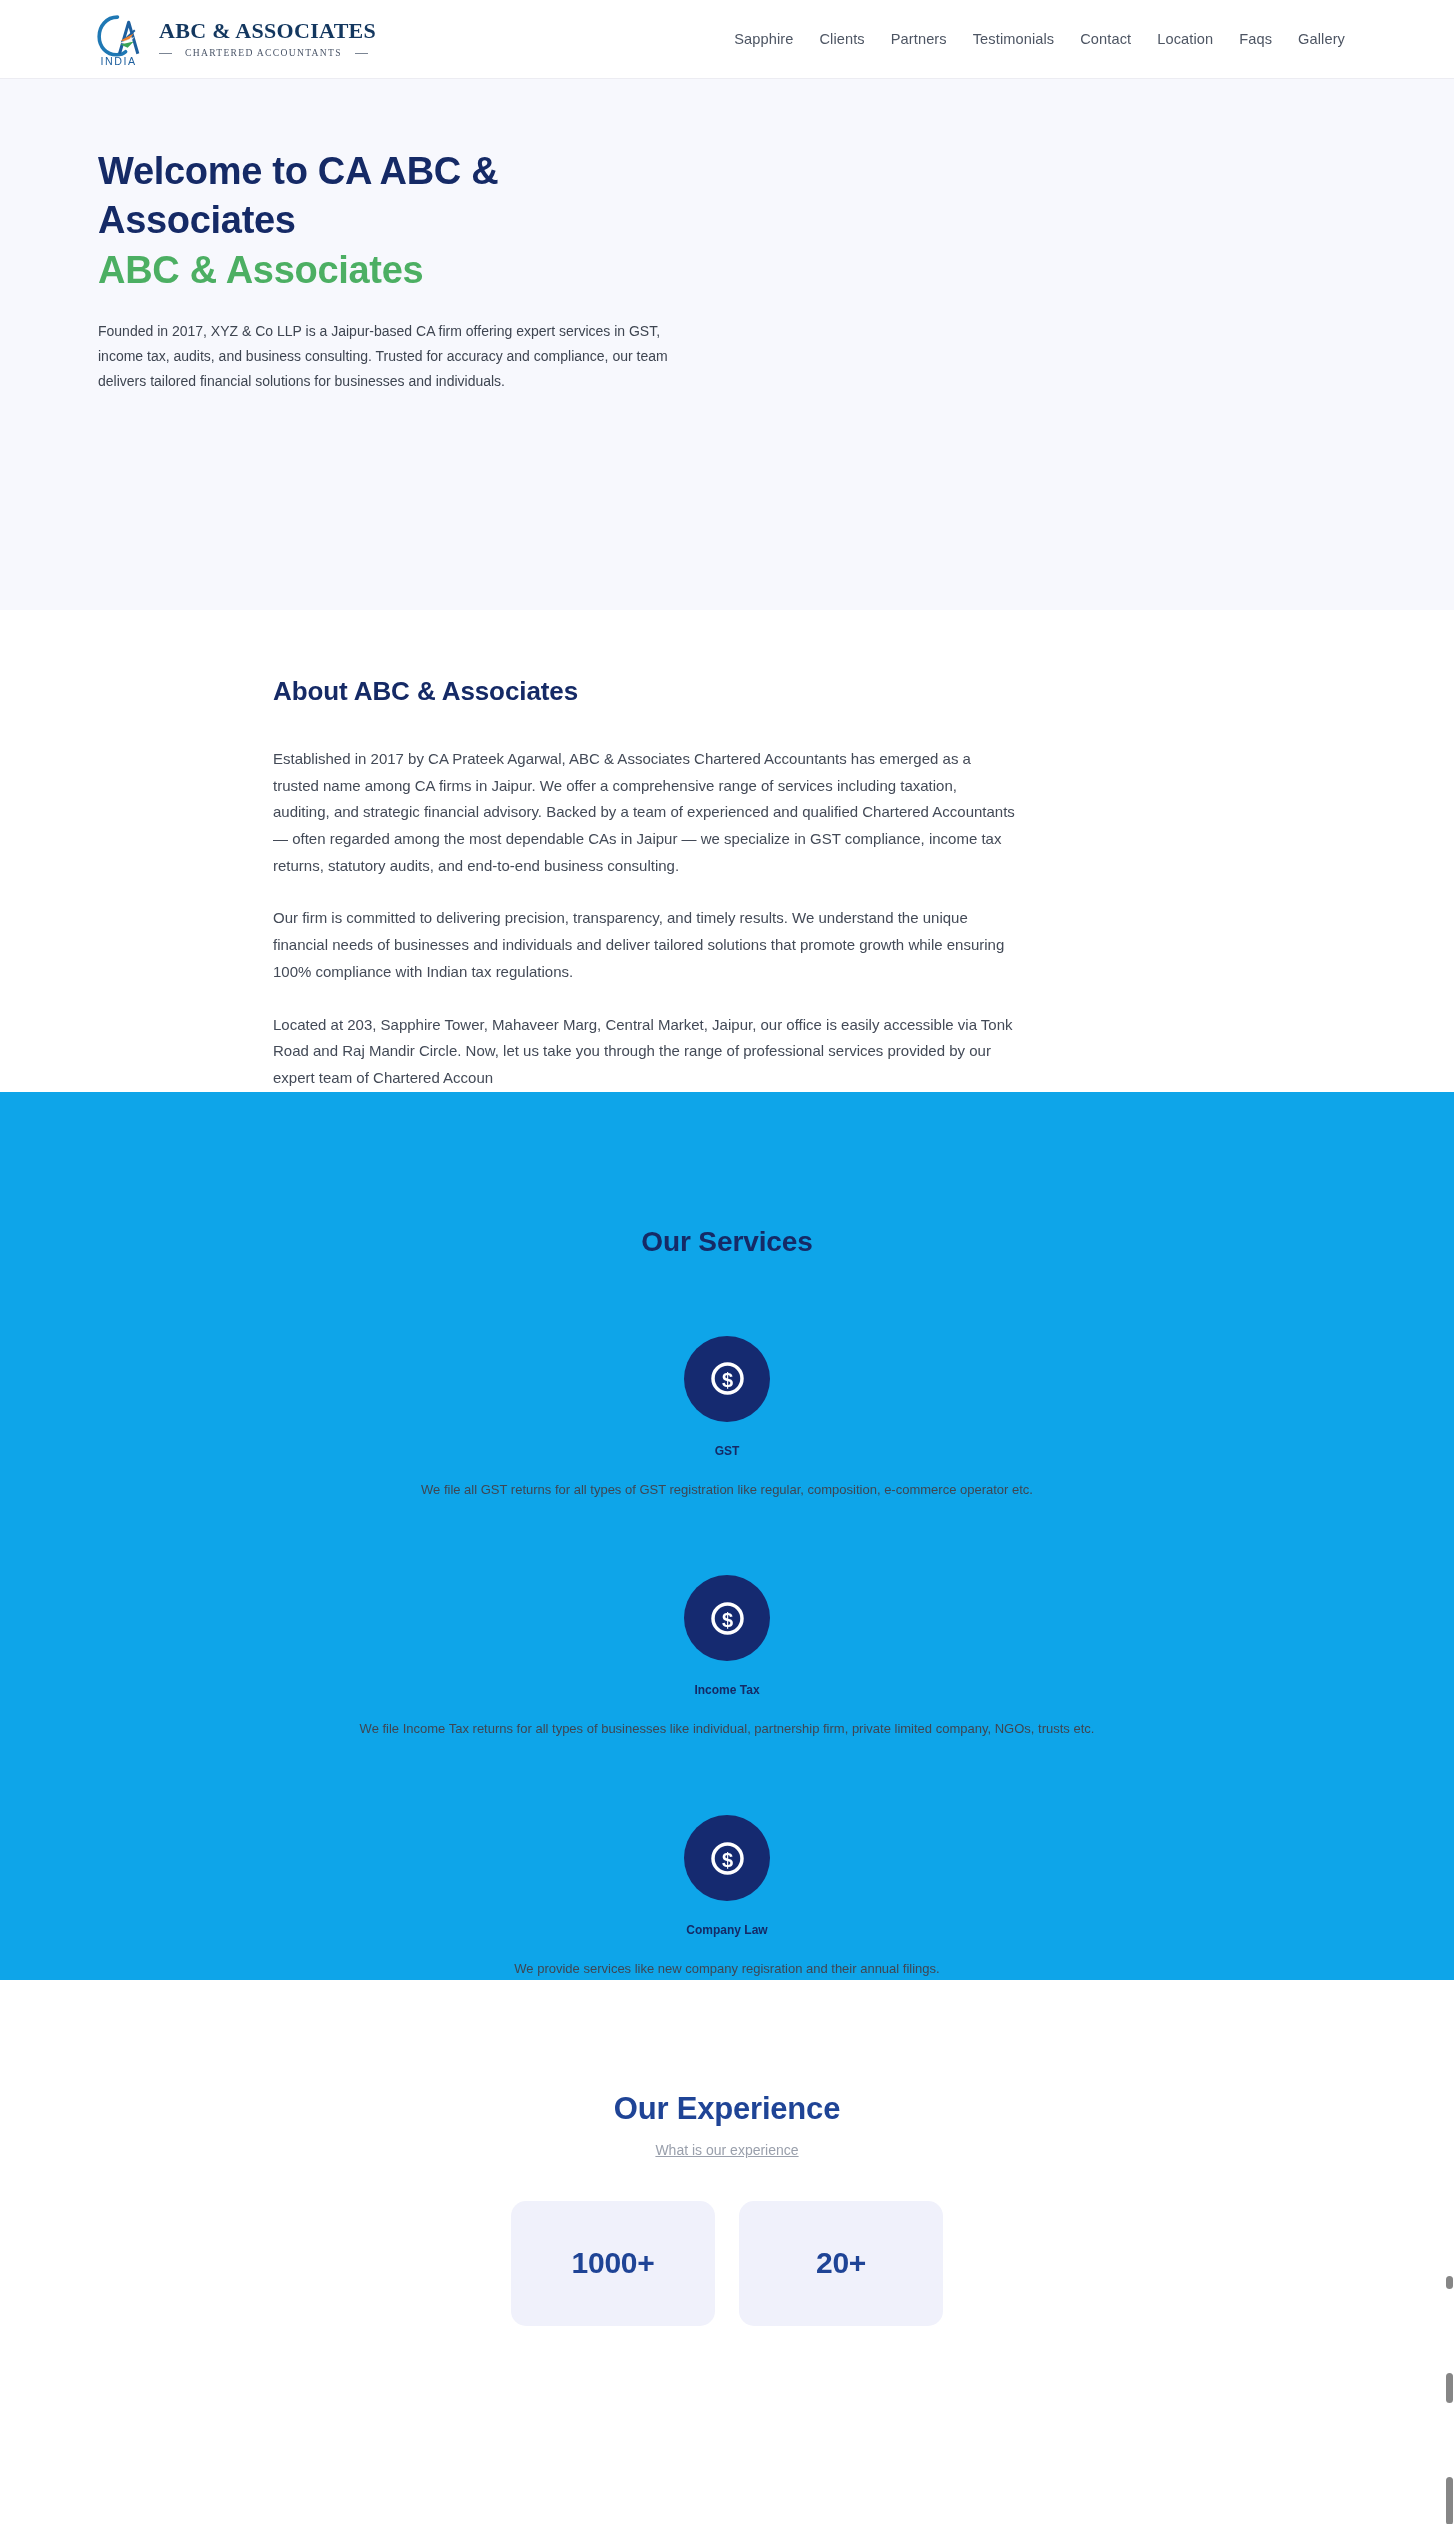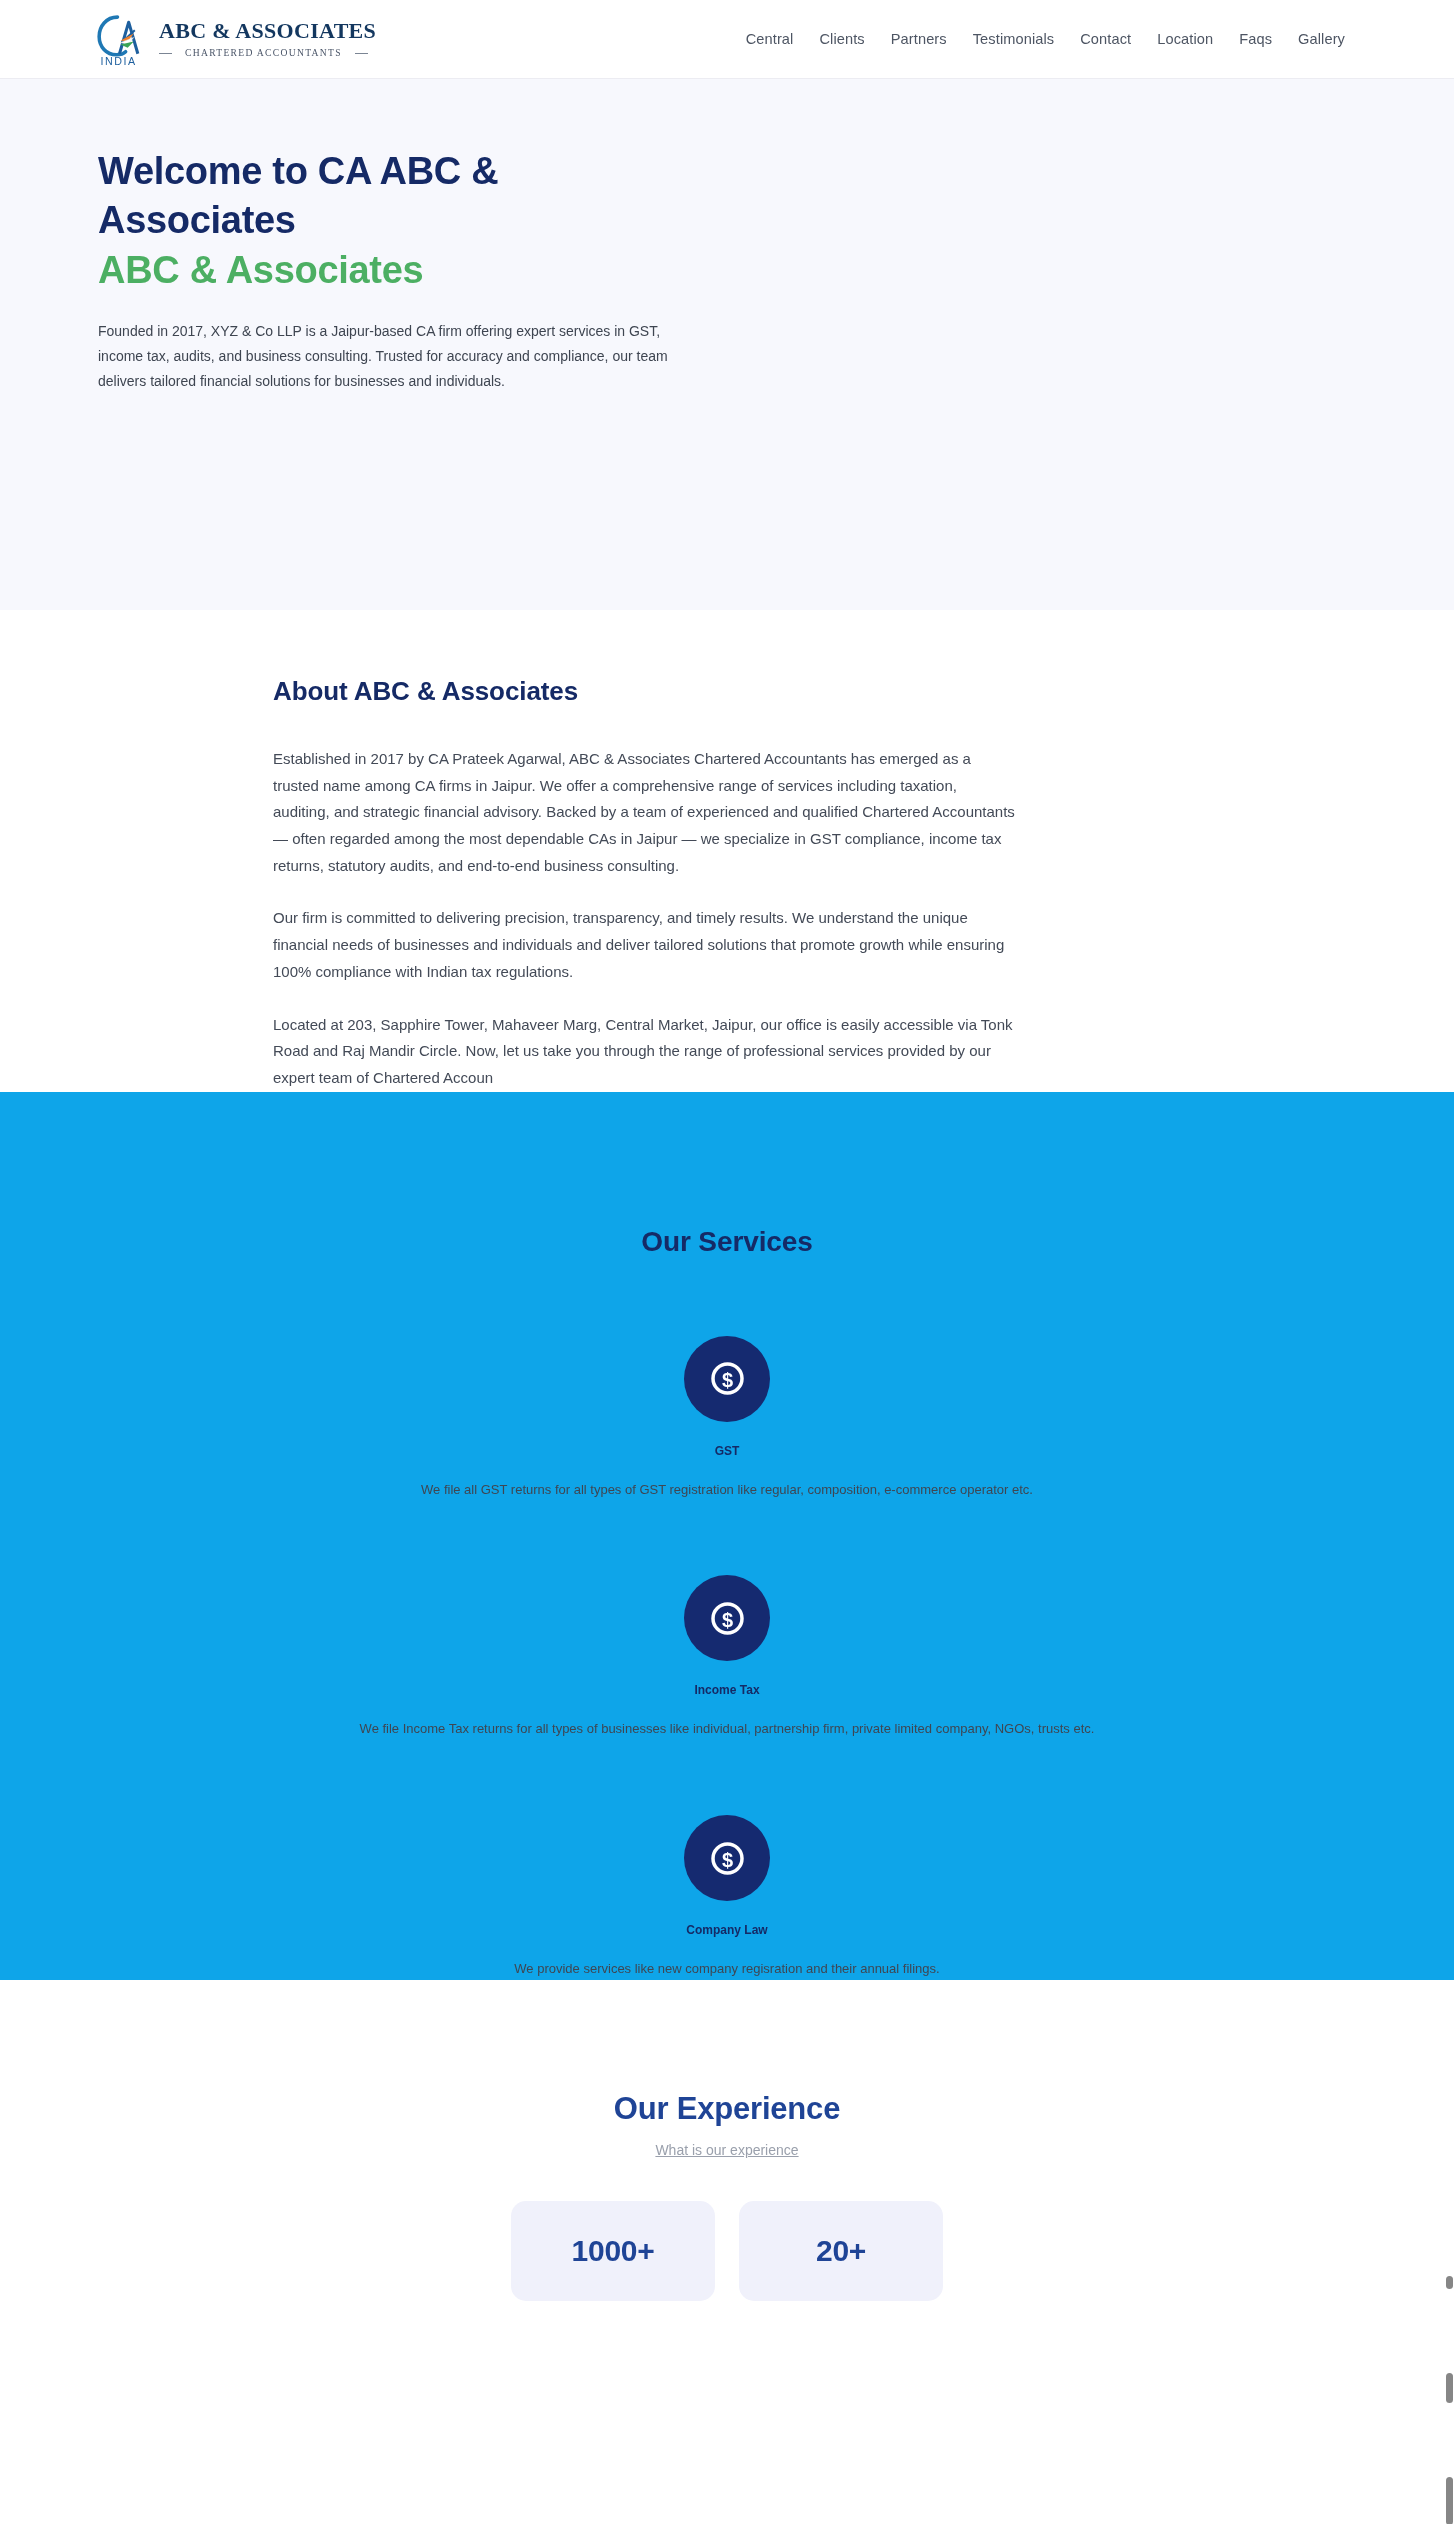--- a/index.html
+++ b/index.html
@@ -233,21 +233,21 @@
 
   .stats-row {
     margin-top: 43px;
     display: flex;
     justify-content: center;
     gap: 24px;
   }
 
   .stat-card {
     width: 204px;
-    height: 100px;
+    height: 125px;
     background: #f0f1fb;
     border-radius: 15px;
     display: flex;
     align-items: center;
     justify-content: center;
     padding-top: 0;
   }
 
   .stat-value {
     font-size: 30px;
@@ -298,21 +298,21 @@
       <span class="brand-title">ABC &amp; ASSOCIATES</span>
       <span class="brand-sub">
         <span class="rule"></span>
         <span>CHARTERED ACCOUNTANTS</span>
         <span class="rule"></span>
       </span>
     </div>
   </div>
 
   <nav class="main-nav">
-    <a class="nav-link" href="#">Central</a>
+    <a class="nav-link" href="#">Sapphire</a>
     <a class="nav-link" href="#">Clients</a>
     <a class="nav-link" href="#">Partners</a>
     <a class="nav-link" href="#">Testimonials</a>
     <a class="nav-link" href="#">Contact</a>
     <a class="nav-link" href="#">Location</a>
     <a class="nav-link" href="#">Faqs</a>
     <a class="nav-link" href="#">Gallery</a>
   </nav>
 
 </header>

